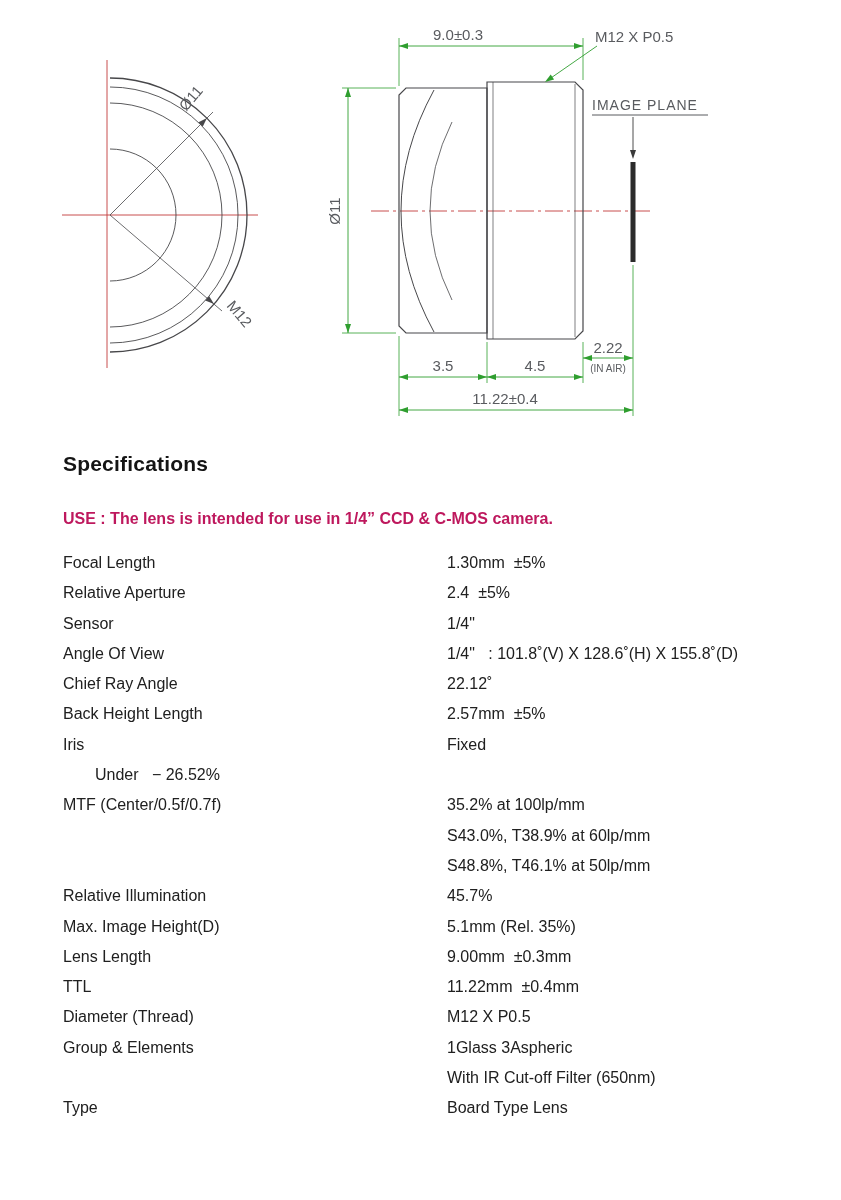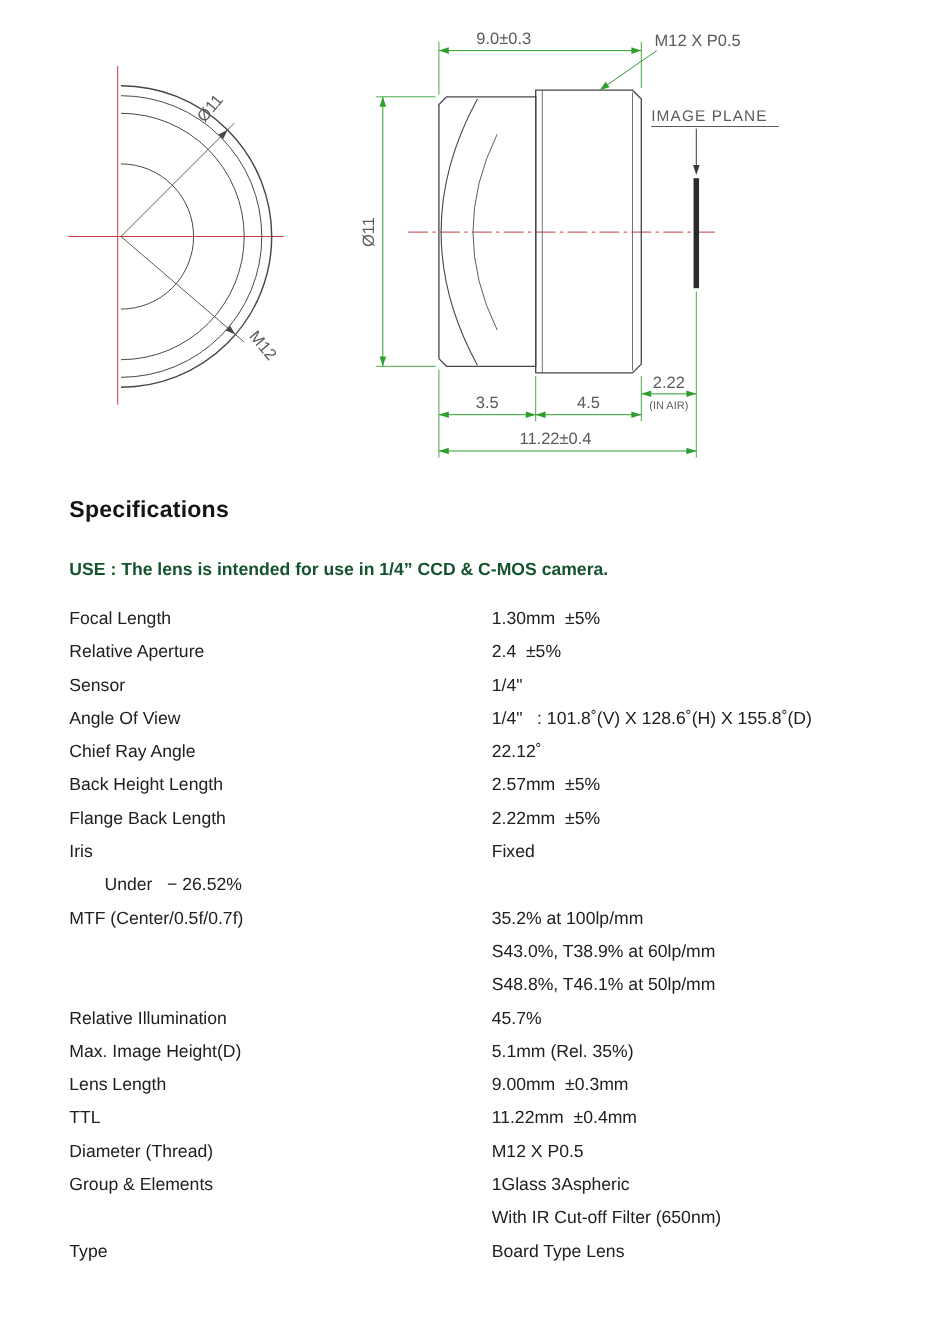--- a/index.html
+++ b/index.html
@@ -5,21 +5,21 @@
   html,body { margin:0; padding:0; }
   body {
     width:841px; height:1200px; background:#ffffff;
     font-family:"Liberation Sans", sans-serif; color:#1f1f1f;
     overflow:hidden;
   }
   .drawing-wrap { width:841px; height:430px; }
   svg text { font-family:"Liberation Sans", sans-serif; fill:#595b5f; }
   .specs { padding-left:63px; }
   .spec-title { font-size:21px; font-weight:bold; color:#141414; margin:22px 0 0 0; letter-spacing:0.2px; }
-  .use-note { font-size:16px; font-weight:bold; color:#14532d; margin:34px 0 0 0; white-space:pre-wrap; }
+  .use-note { font-size:16px; font-weight:bold; color:#be185d; margin:34px 0 0 0; white-space:pre-wrap; }
   .spec-table { margin-top:26px; }
   .spec-row { display:flex; align-items:flex-start; height:30.3px; font-size:16px; color:#202020; }
   .spec-label { width:352px; flex:0 0 352px; }
   .spec-value { white-space:pre-wrap;margin-left:32px; }
 </style>
 </head>
 <body>
 
 <div class="drawing-wrap">
 <svg width="841" height="430" viewBox="0 0 841 430">
@@ -132,24 +132,20 @@
       </div>
     <div class="spec-row">
         <div class="spec-label">Chief Ray Angle</div>
         <div class="spec-value">22.12˚</div>
       </div>
     <div class="spec-row">
         <div class="spec-label">Back Height Length</div>
         <div class="spec-value">2.57mm  ±5%</div>
       </div>
     <div class="spec-row">
-        <div class="spec-label">Flange Back Length</div>
-        <div class="spec-value">2.22mm  ±5%</div>
-      </div>
-    <div class="spec-row">
         <div class="spec-label">Iris</div>
         <div class="spec-value">Fixed</div>
       </div>
     <div class="spec-row">
         <div class="spec-value">Under   − 26.52%</div>
       </div>
     <div class="spec-row">
         <div class="spec-label">MTF (Center/0.5f/0.7f)</div>
         <div class="spec-value">35.2% at 100lp/mm</div>
       </div>

